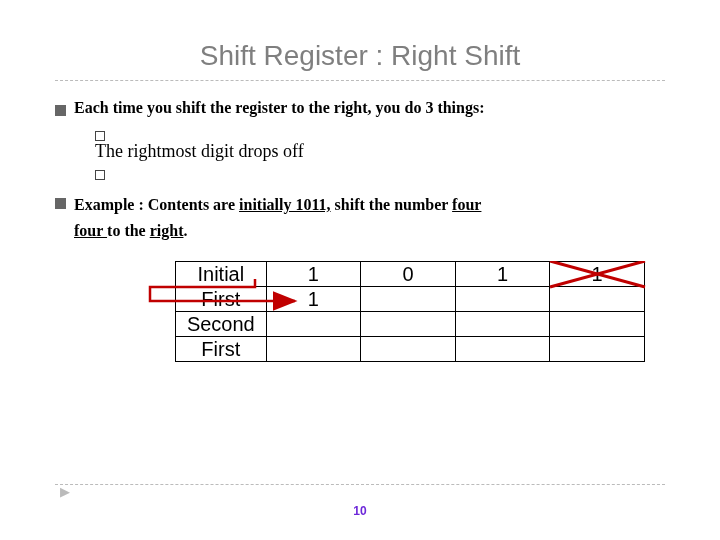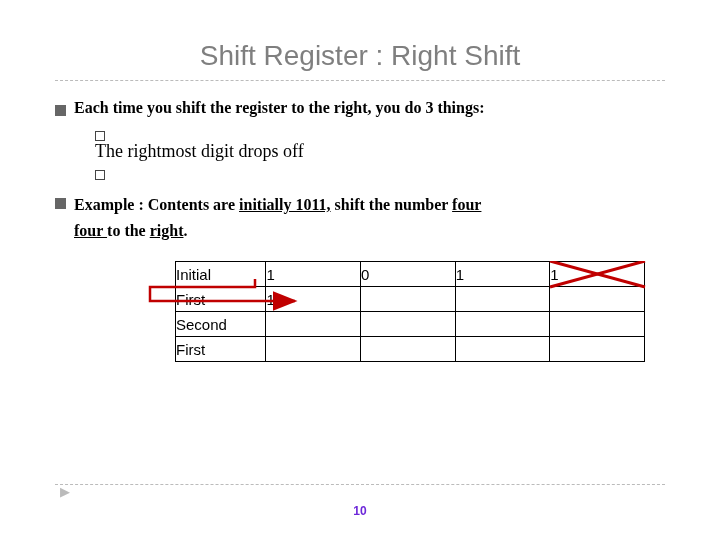--- a/index.html
+++ b/index.html
@@ -81,23 +81,23 @@
     position: relative;
     margin: 18px 0 0 120px;
     width: 470px;
   }
   table.reg {
     border-collapse: collapse;
     width: 100%;
   }
   table.reg td, table.reg th {
     border: 1.5px solid #000;
-    text-align: left;
+    text-align: center;
     font-family: Arial, sans-serif;
-    font-size: 15px;
+    font-size: 20px;
     font-weight: normal;
     height: 24px;
     padding: 0;
   }
   table.reg .rowlabel {
     width: 90px;
   }
   table.reg .cell { width: 95px; }
 
   svg.overlay {

